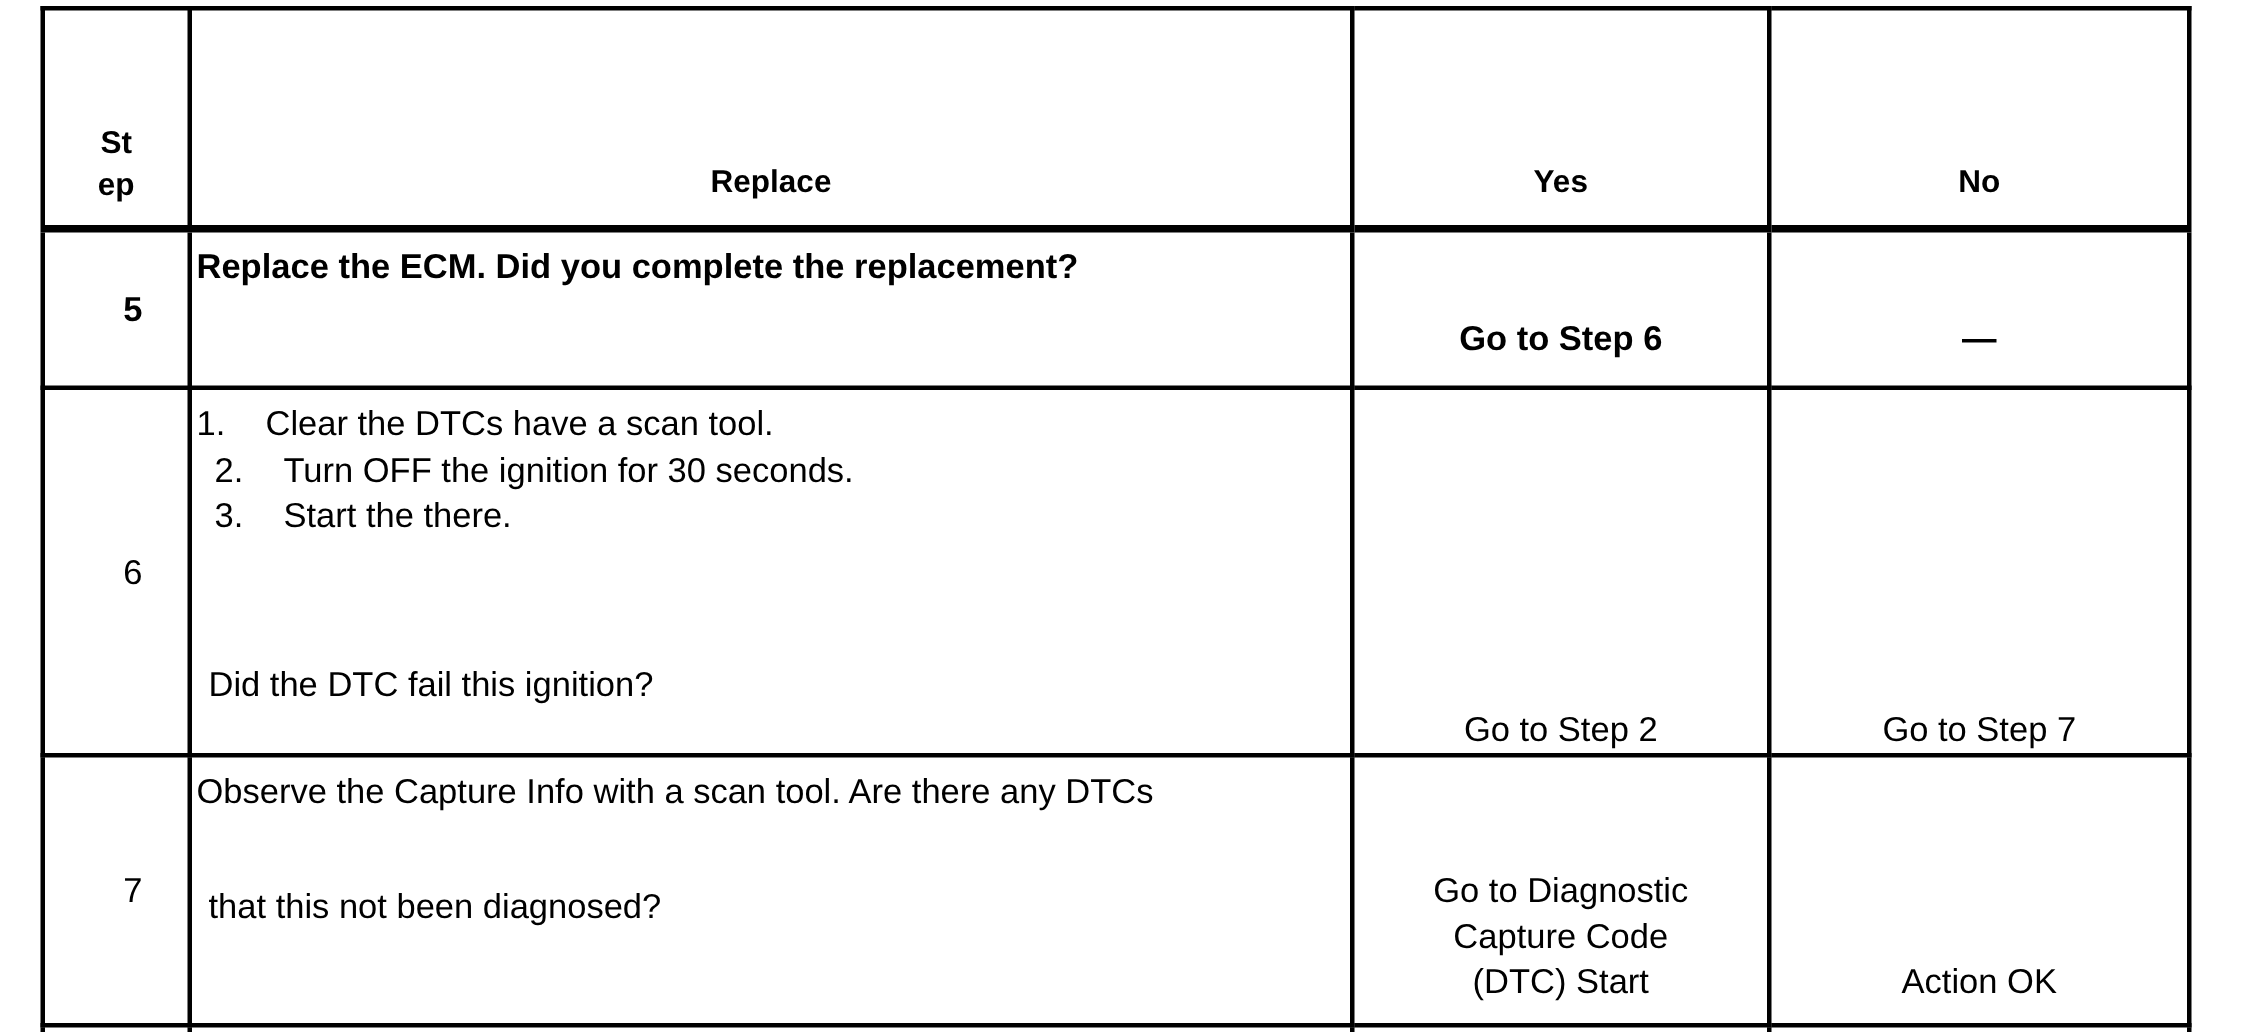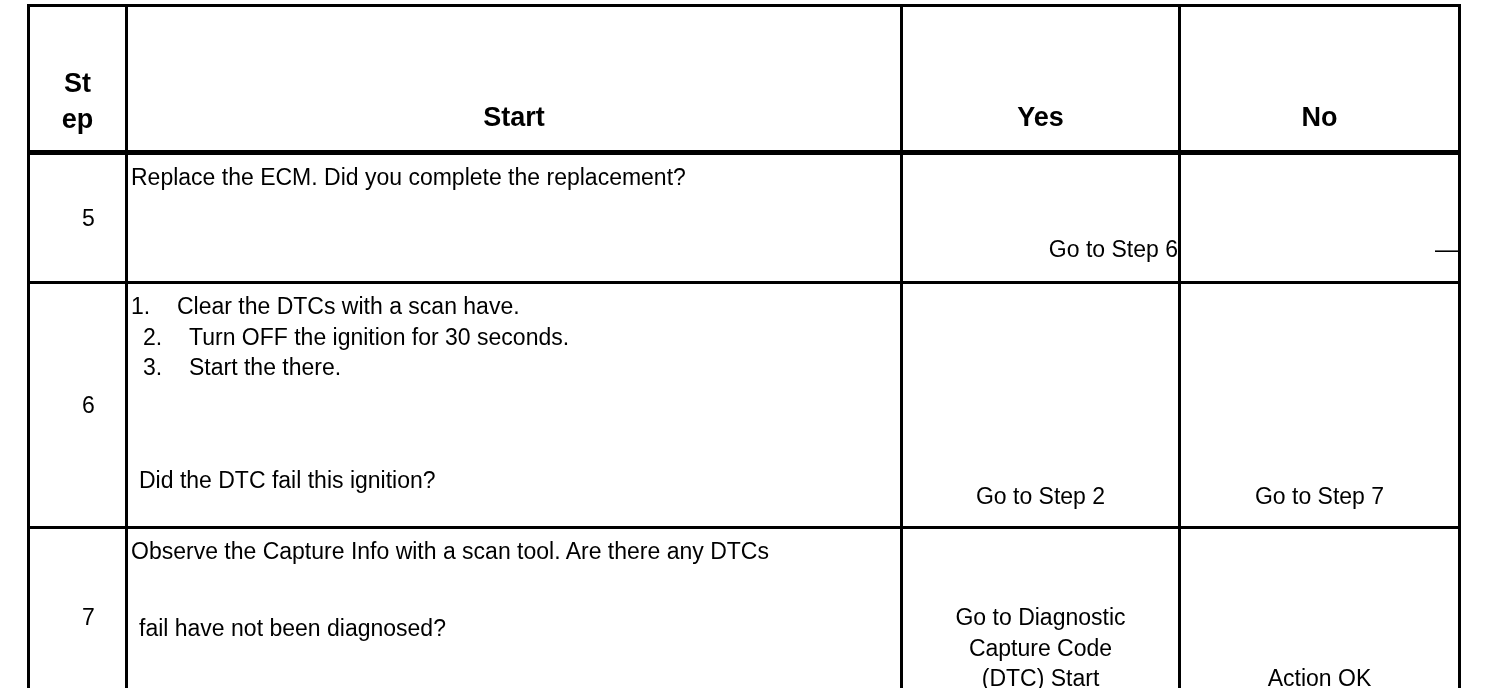--- a/index.html
+++ b/index.html
@@ -51,21 +51,21 @@
     border-bottom-width: 5px;
     height: 143px;
   }
   .head-cell-inner {
     height: 143px;
     display: flex;
     flex-direction: column;
     align-items: center;
     justify-content: flex-end;
     font-weight: bold;
-    font-size: 27px;
+    font-size: 21px;
     line-height: 1.33;
     padding-bottom: 14px;
     box-sizing: border-box;
   }
   .head-cell-inner.step-head {
     padding-bottom: 12px;
   }
   .head-line { display: block; }
 
   
@@ -110,27 +110,27 @@
     justify-content: flex-end;
     height: 100%;
     box-sizing: border-box;
     font-size: 23px;
     line-height: 1.33;
     text-align: center;
   }
   .ans-line { display: block; white-space: nowrap; }
 
   
-  .row-5 .cell-h { height: 126px; }
+  .row-5 .cell-h { height: 102px; font-weight: bold; }
   .row-6 .cell-h { height: 242px; }
   .row-7 .cell-h { height: 177px; }
   .row-partial .cell-h { height: 16px; }
 
-  .row-5 .ans-inner { padding-bottom: 16px; align-items: flex-end; }
-  .row-6 .ans-inner { padding-bottom: 14px; }
+  .row-5 .ans-inner { padding-bottom: 16px; }
+  .row-6 .ans-inner { }
   .row-7 .ans-inner { padding-bottom: 12px; }
 
   .dash { font-size: 23px; }
 
   
   .row-partial td {
     border-bottom: none;
     height: 16px;
   }
 </style>
@@ -150,21 +150,21 @@
     <thead>
       <tr class="head-row">
         <th>
           <div class="head-cell-inner step-head">
             <span class="head-line">St</span>
             <span class="head-line">ep</span>
           </div>
         </th>
         <th>
           <div class="head-cell-inner">
-            <span class="head-line">Start</span>
+            <span class="head-line">Replace</span>
           </div>
         </th>
         <th>
           <div class="head-cell-inner">
             <span class="head-line">Yes</span>
           </div>
         </th>
         <th>
           <div class="head-cell-inner">
             <span class="head-line">No</span>
@@ -198,21 +198,21 @@
 
       <tr class="row-6">
         <td>
           <div class="step-cell-inner cell-h">6</div>
         </td>
         <td>
           <div class="action-inner cell-h">
             <ul class="olist">
               <li>
                 <span class="num">1.</span>
-                <span>Clear the DTCs with a scan have.</span>
+                <span>Clear the DTCs have a scan tool.</span>
               </li>
               <li class="indented">
                 <span class="num">2.</span>
                 <span>Turn OFF the ignition for 30 seconds.</span>
               </li>
               <li class="indented">
                 <span class="num">3.</span>
                 <span>Start the there.</span>
               </li>
             </ul>
@@ -232,21 +232,21 @@
         </td>
       </tr>
 
       <tr class="row-7">
         <td>
           <div class="step-cell-inner cell-h">7</div>
         </td>
         <td>
           <div class="action-inner cell-h">
             <div class="action-line">Observe the Capture Info with a scan tool. Are there any DTCs</div>
-            <div class="action-line wrap-line-2">fail have not been diagnosed?</div>
+            <div class="action-line wrap-line-2">that this not been diagnosed?</div>
           </div>
         </td>
         <td>
           <div class="ans-inner cell-h">
             <span class="ans-line">Go to Diagnostic</span>
             <span class="ans-line">Capture Code</span>
             <span class="ans-line">(DTC) Start</span>
           </div>
         </td>
         <td>

